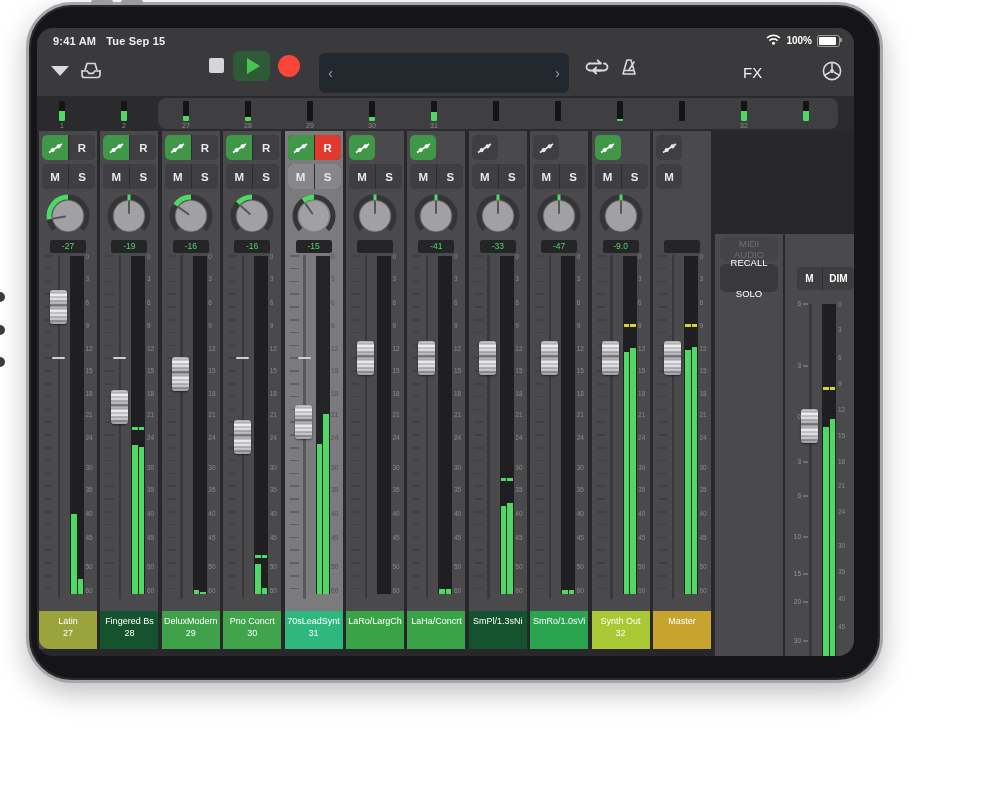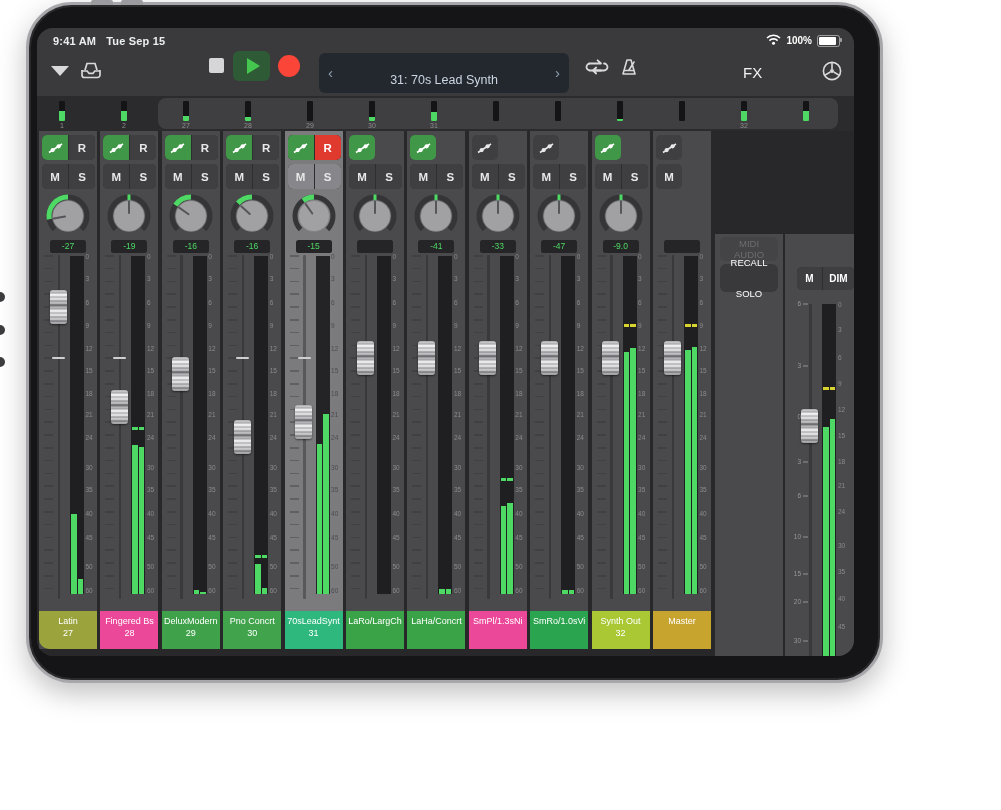--- a/index.html
+++ b/index.html
@@ -130,21 +130,20 @@
 
       <div class="tool-ico transport-stop" style="left:172px;top:30px"></div>
       <div class="tool-ico play-btn" style="left:196px;top:23px">
             <div class="play-tri"></div>
           </div>
       <div class="tool-ico rec-btn" style="left:241px;top:27px"></div>
 
       <div class="lcd">
         <span class="chev" style="left:9px">‹</span>
         <span class="chev" style="right:9px">›</span>
-        <div class="l2">31: 70s Lead Synth</div>
       </div>
 
       <div class="tool-ico" style="left:548px;top:30px">
         <svg width="24" height="18" viewBox="0 0 24 18">
               <path d="M5 5.5 H16 M16 5.5 l-3.4-3.2 M5 12.5 H16" stroke="#d9d9db" stroke-width="1.8" fill="none" stroke-linecap="round" transform="translate(0,0)"></path>
               <path d="M19 5.5 a3.5 3.5 0 0 1 0 7 H8 M8 12.5 l3.2 3 M8 12.5 l3.2-3" stroke="#d9d9db" stroke-width="1.8" fill="none" stroke-linecap="round"></path>
               <path d="M5 5.5 a3.5 3.5 0 0 0 0 7" stroke="#d9d9db" stroke-width="1.8" fill="none"></path>
             </svg>
       </div>
       <div class="tool-ico" style="left:582px;top:29px">
@@ -310,21 +309,21 @@
               <div class="scale-lab" style="top: 236.396px;">15</div>
               <div class="scale-lab" style="top: 259.108px;">18</div>
               <div class="scale-lab" style="top: 280.15px;">21</div>
               <div class="scale-lab" style="top: 302.862px;">24</div>
               <div class="scale-lab" style="top: 332.588px;">30</div>
               <div class="scale-lab" style="top: 355.3px;">35</div>
               <div class="scale-lab" style="top: 379.014px;">40</div>
               <div class="scale-lab" style="top: 403.062px;">45</div>
               <div class="scale-lab" style="top: 431.786px;">50</div>
               <div class="scale-lab" style="top: 455.5px;">60</div>
-              <div class="tlabel" style="background: #ec4899;">
+              <div class="tlabel" style="background: #14532d;">
                 <div class="n1">Fingered Bs</div>
                 <div class="n2">28</div>
               </div>
             </div>
             <div class="strip" style="left: 124.8px;">
               <div class="pair row1">
                 <div class="sbtn on">
                   <svg width="15" height="12" viewBox="0 0 15 12">
                     <path d="M1 10.5 L14 2" stroke="currentColor" stroke-width="1.5" fill="none"></path>
                     <circle cx="4.7" cy="8.1" r="2.1" fill="currentColor"></circle>
@@ -607,21 +606,21 @@
               <div class="scale-lab" style="top: 236.396px;">15</div>
               <div class="scale-lab" style="top: 259.108px;">18</div>
               <div class="scale-lab" style="top: 280.15px;">21</div>
               <div class="scale-lab" style="top: 302.862px;">24</div>
               <div class="scale-lab" style="top: 332.588px;">30</div>
               <div class="scale-lab" style="top: 355.3px;">35</div>
               <div class="scale-lab" style="top: 379.014px;">40</div>
               <div class="scale-lab" style="top: 403.062px;">45</div>
               <div class="scale-lab" style="top: 431.786px;">50</div>
               <div class="scale-lab" style="top: 455.5px;">60</div>
-              <div class="tlabel" style="background: #ec4899; text-align: center;">
+              <div class="tlabel" style="background: #14532d; text-align: center;">
                 <div class="n1">SmPl/1.3sNi</div>
                 <div class="n2"></div>
               </div>
             </div>
             <div class="strip" style="left: 493.2px;">
               <div class="single row1">
                 <div class="sbtn">
                   <svg width="15" height="12" viewBox="0 0 15 12">
                     <path d="M1 10.5 L14 2" stroke="currentColor" stroke-width="1.5" fill="none"></path>
                     <circle cx="4.7" cy="8.1" r="2.1" fill="currentColor"></circle>

